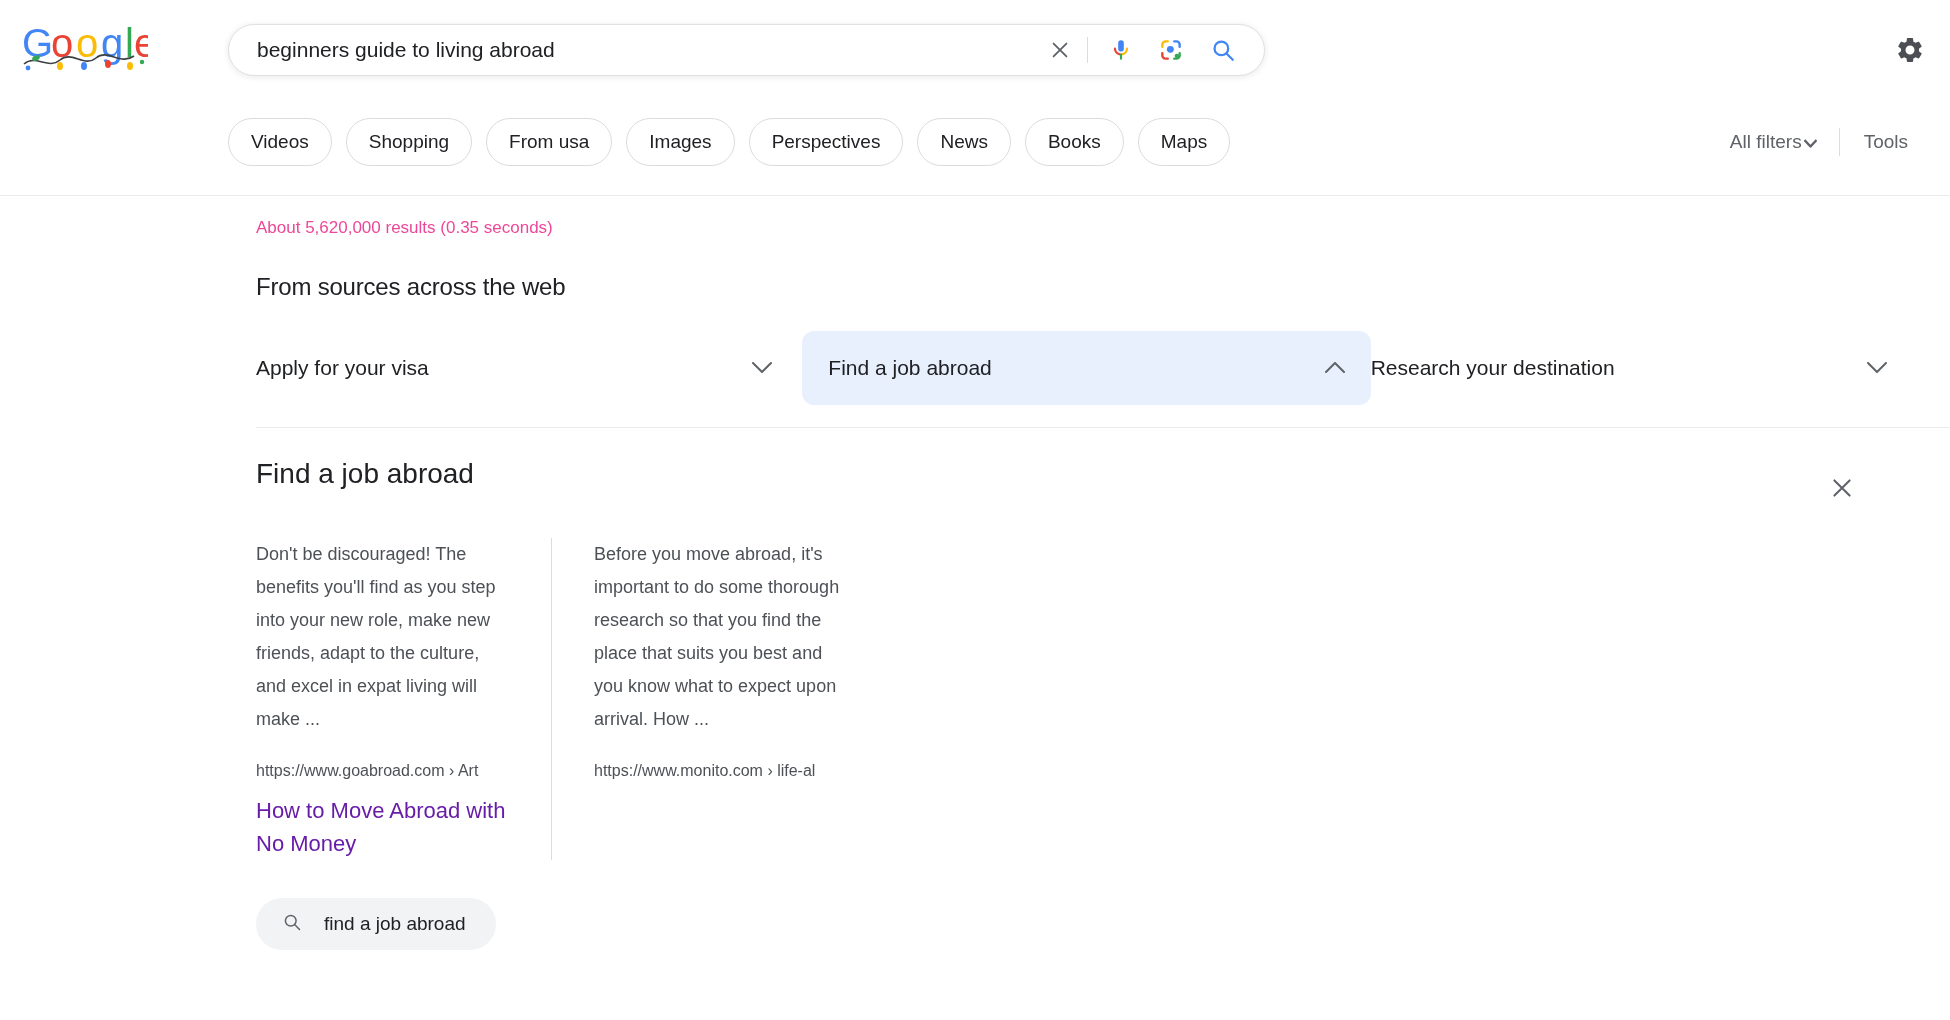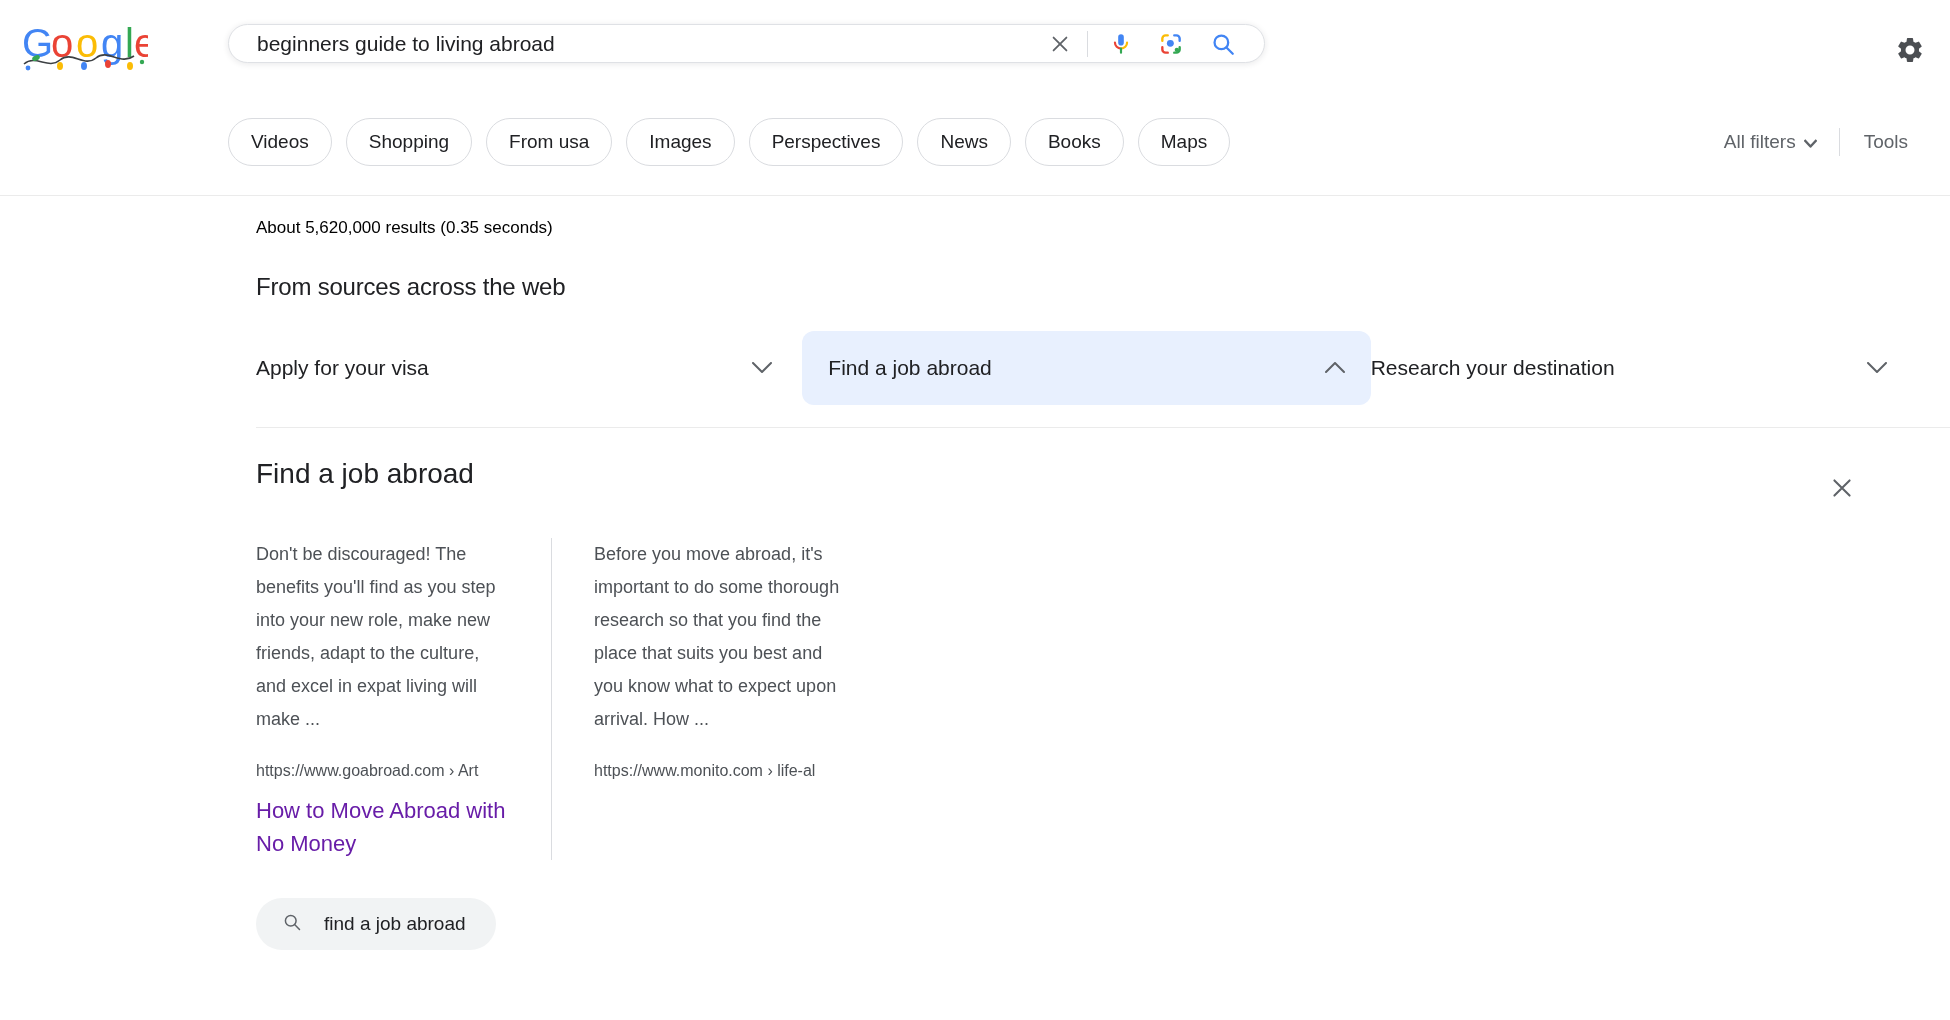--- a/index.html
+++ b/index.html
@@ -27,21 +27,21 @@
     width: 126px;
     height: 56px;
   }
 
   
   .searchbox {
     position: absolute;
     left: 228px;
     top: 24px;
     width: 1037px;
-    height: 39px;
+    height: 52px;
     border: 1px solid #dfe1e5;
     border-radius: 26px;
     background: #fff;
     box-shadow: 0 1px 6px rgba(32,33,36,0.10);
     display: flex;
     align-items: center;
   }
   .search-input {
     flex: 1;
     border: none;
@@ -113,21 +113,21 @@
     right: 42px;
     top: 118px;
     height: 48px;
     display: flex;
     align-items: center;
     gap: 0;
   }
   .allfilters {
     display: flex;
     align-items: center;
-    gap: 8px;
+    gap: 2px;
     font-size: 19px;
     color: #5f6368;
     cursor: pointer;
     padding-right: 22px;
   }
   .vdiv {
     width: 1px;
     height: 28px;
     background: #dadce0;
   }
@@ -136,21 +136,21 @@
     color: #5f6368;
     cursor: pointer;
     padding-left: 24px;
   }
 
   
   .main { position: relative; padding-left: 256px; }
 
   .resultstats {
     font-size: 17px;
-    color: #000000;
+    color: #ec4899;
     padding-top: 22px;
   }
 
   .section-title {
     font-size: 24px;
     font-weight: 400;
     color: #202124;
     margin-top: 35px;
     letter-spacing: -0.2px;
   }

